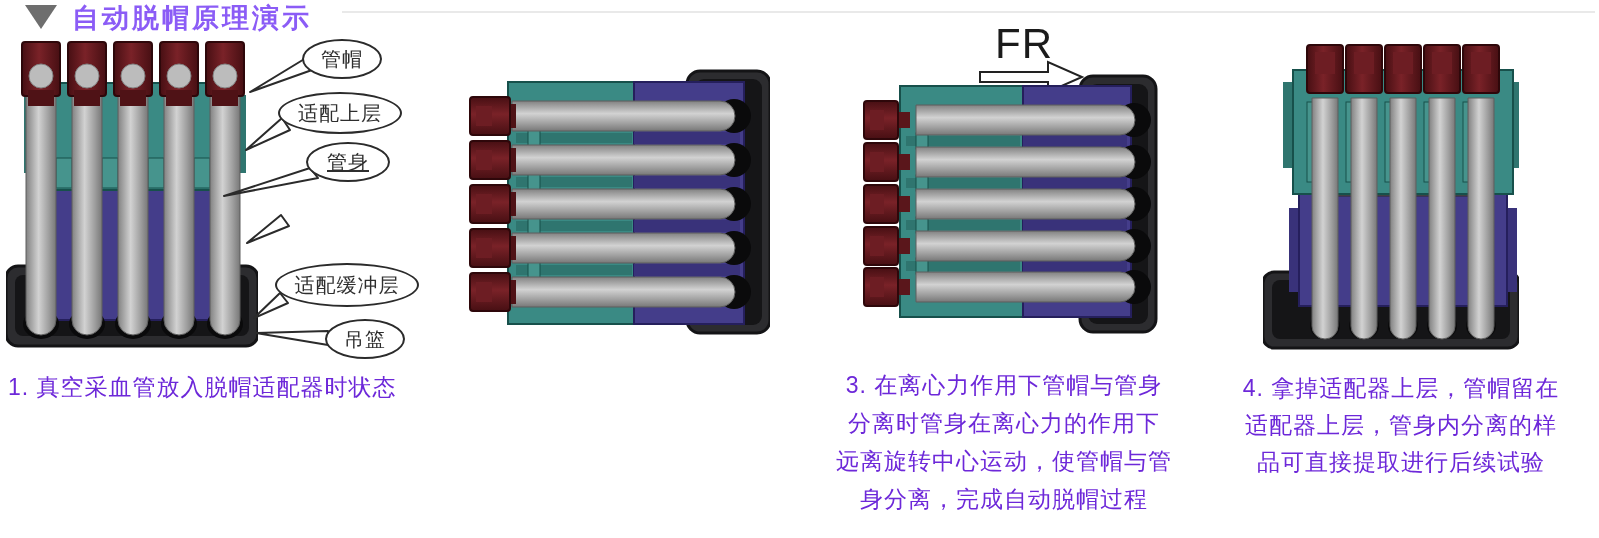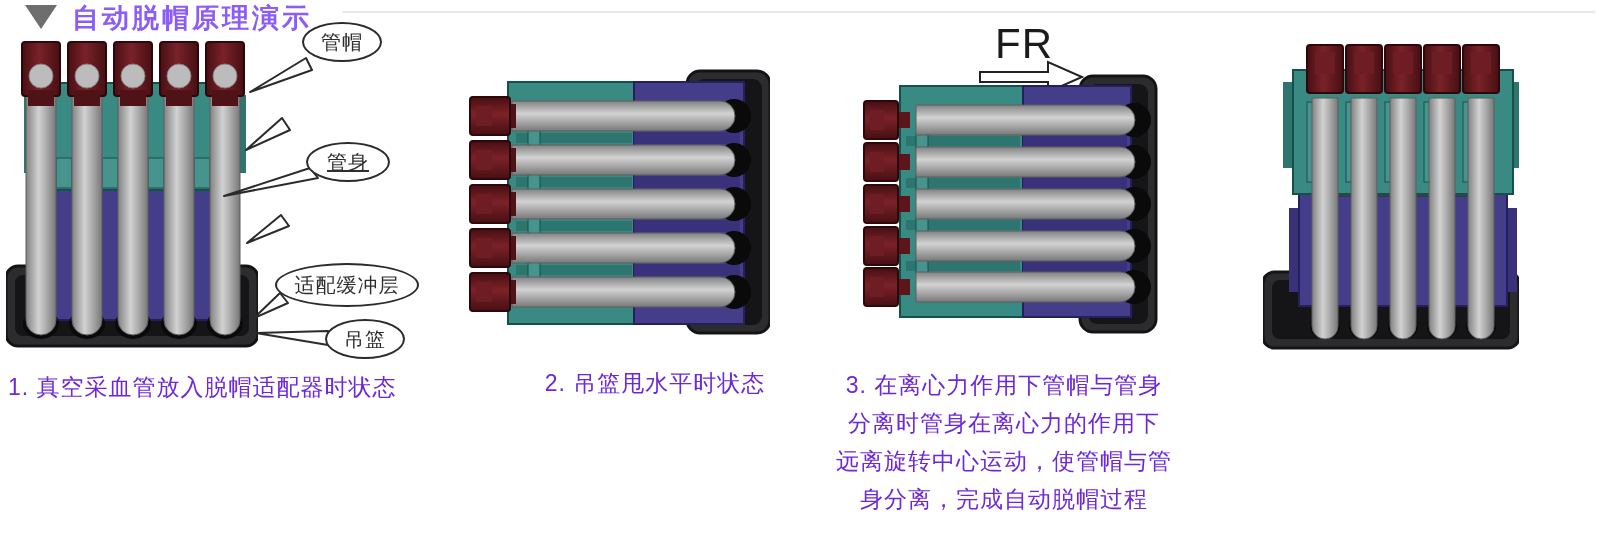--- a/index.html
+++ b/index.html
@@ -125,22 +125,25 @@
     <g fill="#ffffff" stroke="#2b2b2b" stroke-width="2" stroke-linejoin="round">
       <polygon points="250,92 306,58 312,70"></polygon>
       <polygon points="246,150 282,118 290,130"></polygon>
       <polygon points="224,196 310,168 318,178"></polygon>
       <polygon points="247,243 281,215 289,226"></polygon>
       <polygon points="254,318 280,293 288,303"></polygon>
       <polygon points="256,333 328,331 328,345"></polygon>
     </g>
   </svg>
 
-  <div class="bubble" style="left:302px;top:22px;width:76px;height:36px;">
+  <div class="bubble" style="left:302px;top:39px;width:76px;height:36px;">
     <span>管帽</span>
+    </div>
+  <div class="bubble" style="left:278px;top:92px;width:120px;height:38px;">
+    <span>适配上层</span>
     </div>
   <div class="bubble" style="left:306px;top:142px;width:80px;height:36px;text-decoration:underline;">
     <span>管身</span>
     </div>
   <div class="bubble" style="left:275px;top:263px;width:140px;height:40px;">
     <span>适配缓冲层</span>
     </div>
   <div class="bubble" style="left:325px;top:319px;width:76px;height:36px;">
     <span>吊篮</span>
     </div>
@@ -337,19 +340,21 @@
         <path d="M49,56 h26 v228 a13,13 0 0 1 -26,0 Z" fill="url(#tubeV)"></path>
         <path d="M88,56 h26 v228 a13,13 0 0 1 -26,0 Z" fill="url(#tubeV)"></path>
         <path d="M127,56 h26 v228 a13,13 0 0 1 -26,0 Z" fill="url(#tubeV)"></path>
         <path d="M166,56 h26 v228 a13,13 0 0 1 -26,0 Z" fill="url(#tubeV)"></path>
         <path d="M205,56 h26 v228 a13,13 0 0 1 -26,0 Z" fill="url(#tubeV)"></path>
       </g>
     </svg>
   </div>
 
   <div class="caption" style="left:8px;top:368px;width:450px;">1. 真空采血管放入脱帽适配器时状态</div>
-  <div class="caption cap-center" style="left:490px;top:364px;width:330px;">2. 吊篮甩水平时状态</div>
   <div class="caption cap-center" style="left:818px;top:366px;width:372px;">3. 在离心力作用下管帽与管身
 分离时管身在离心力的作用下
 远离旋转中心运动，使管帽与管
 身分离，完成自动脱帽过程</div>
+  <div class="caption cap-center" style="left:1206px;top:370px;width:390px;line-height:37px;">4. 拿掉适配器上层，管帽留在
+适配器上层，管身内分离的样
+品可直接提取进行后续试验</div>
 
 </div>
 
 </body></html>

